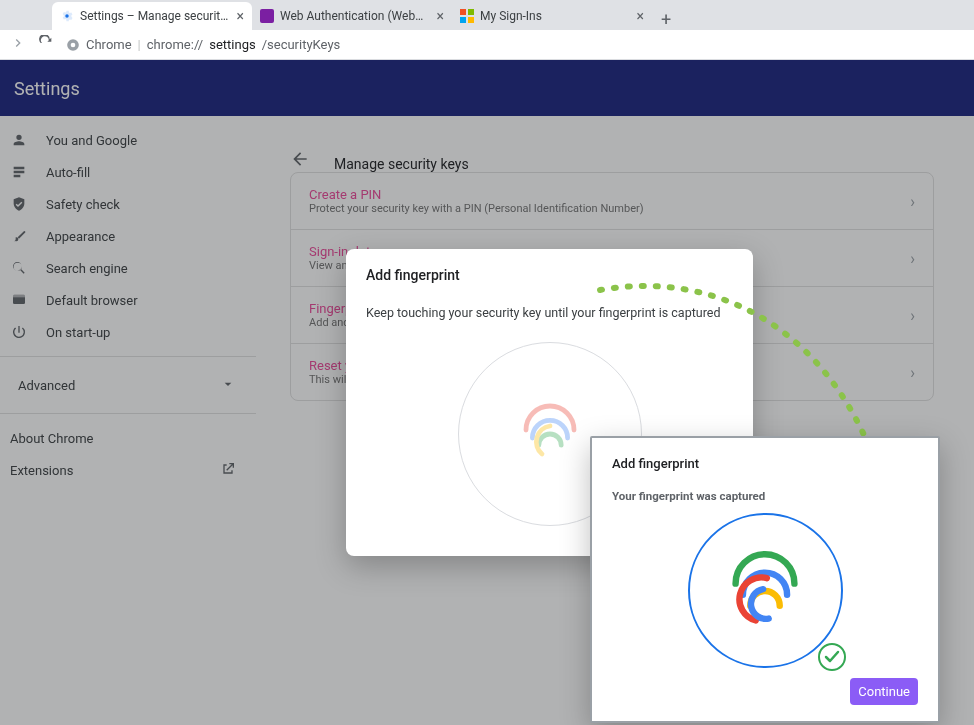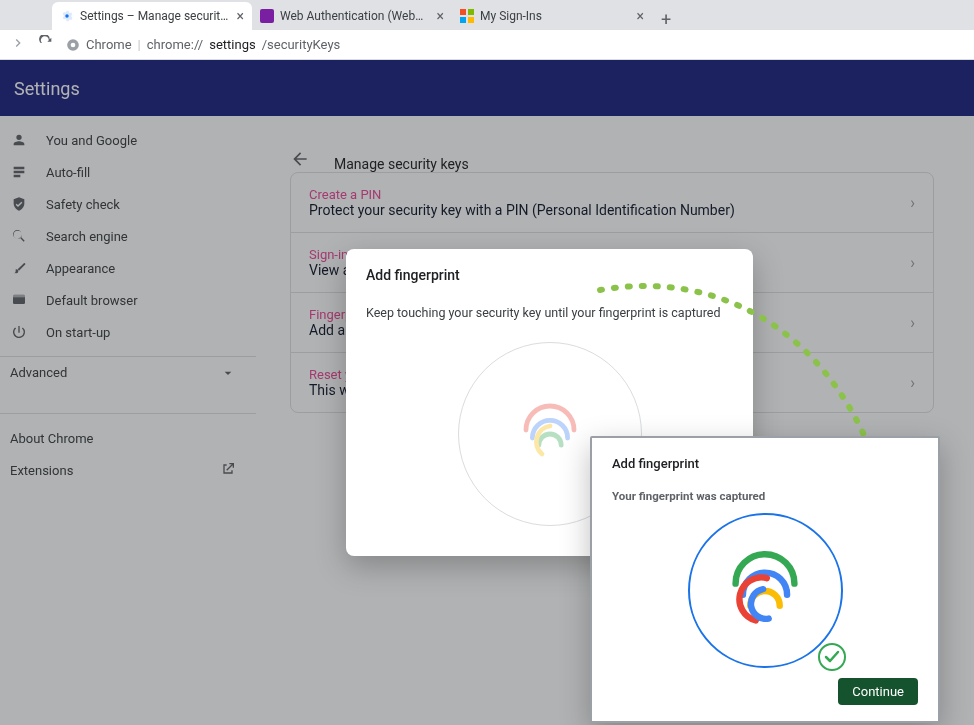--- a/index.html
+++ b/index.html
@@ -30,49 +30,49 @@
   .settings-header .brand { color: #fff; font-size: 18px; padding-left: 14px; width: 300px; }
   .settings-header .search { flex: 1; margin-right: 200px; height: 36px; background: rgba(255,255,255,0.12); border-radius: 4px; display: flex; align-items: center; gap: 12px; padding: 0 14px; color: #e8eaed; font-size: 14px; }
   .settings-header .search input { background: transparent; border: none; outline: none; color: #e8eaed; font-size: 14px; flex:1; }
   .settings-header .search input::placeholder { color: #bdc1c6; }
 
   .sidebar { position: absolute; top: 56px; left: 0; width: 256px; bottom: 0; padding-top: 8px; font-size: 13px; color: #3c4043; }
   .sb-item { height: 32px; display: flex; align-items: center; gap: 18px; padding-left: 10px; border-radius: 0 16px 16px 0; cursor: pointer; }
   .sb-item.selected { color: #1a73e8; background: #e8f0fe00; }
   .sb-item.selected .sb-ico { color: #1a73e8; }
   .sb-ico { width: 18px; color: #5f6368; display:flex; justify-content:center; }
-  .sb-adv { height: 40px; display: flex; justify-content: space-between; padding: 0 20px 0 10px; color: #3c4043; cursor:pointer; }
+  .sb-adv { height: 40px; display: flex; align-items: center; justify-content: space-between; padding: 0 20px 0 10px; color: #3c4043; cursor:pointer;margin-left:8px; }
   .sb-sep { border-top: 1px solid #e0e0e0; margin: 8px 0; }
   .sb-link { height: 32px; display: flex; align-items: center; justify-content: space-between; padding: 0 20px 0 10px; cursor:pointer; }
 
   .content { position: absolute; top: 56px; left: 290px; right: 40px; }
   .page-head { display: flex; align-items: flex-end; gap: 24px; height: 56px; font-size: 14px; font-weight: 400; color: #202124; }
   .card { border: 1px solid #e0e0e0; border-radius: 8px; }
   .row { padding: 14px 18px; border-bottom: 1px solid #e0e0e0; display:flex; justify-content:space-between; align-items:center; cursor:pointer; }
   .row:last-child { border-bottom: none; }
   .row .txt .t { font-size: 13px; color: #ec4899; }
-  .row .txt .s { font-size: 14px; color: #0f172a; }
+  .row .txt .s { font-size: 11px; color: #737373; }
   .row .chev { color: #9aa0a6; }
 
   
   .scrim { position: absolute; inset: 0; background: rgba(32,33,36,0.35); }
 
   .dialog1 { position: absolute; top: 189px; left: 346px; width: 407px; background: #fff; border-radius: 8px; box-shadow: 0 10px 30px rgba(0,0,0,0.25); padding: 18px 20px 30px; }
   .dialog1 h3 { font-size: 14px; font-weight: 500; color: #202124; margin-bottom: 22px; }
   .dialog1 p { font-size: 12.5px; color: #3c4043; margin-bottom: 22px; }
   .fp-wrap { display:flex; justify-content:center; }
   .fp-circle { width: 184px; height: 184px; border: 1.5px solid #dadce0; border-radius: 50%; display:flex; align-items:center; justify-content:center; }
 
   .dialog2 { position: absolute; top: 436px; left: 590px; width: 350px; background: #fff; border: 2px solid #9aa0a6; border-radius: 2px; box-shadow: 0 10px 30px rgba(0,0,0,0.25); padding: 18px 20px 16px; }
   .dialog2 h3 { font-size: 13px; font-weight: 500; color: #202124; margin-bottom: 18px; }
   .dialog2 p { font-size: 11.5px; color: #5f6368; margin-bottom: 10px; font-weight: bold; }
   .dialog2 .fp-circle2 { width: 155px; height: 155px; border: 2px solid #1a73e8; border-radius: 50%; margin: 6px auto 10px; display:flex; align-items:center; justify-content:center; position:relative; }
   .check-badge { position:absolute; right: -6px; bottom: -6px; }
   .dialog2 .actions { display:flex; justify-content:flex-end; }
-  .dialog2 button { background: #14532d; color: #fff; border: none; border-radius: 4px; font-size: 13px; padding: 6px 14px; cursor:pointer; }
+  .dialog2 button { background: #8b5cf6; color: #fff; border: none; border-radius: 4px; font-size: 13px; padding: 6px 8px; cursor:pointer; }
 
   .arrow-svg { position: absolute; top: 280px; left: 590px; pointer-events:none; }
 
   .ico { width: 16px; height: 16px; }
 </style>
 </head>
 <body>
 
 <div class="mac-dots">
   <span class="dot-r"></span>
@@ -166,32 +166,32 @@
           <svg class="ico" viewBox="0 0 24 24">
             <path fill="currentColor" d="M12 2l8 3v6c0 5-3.4 9.7-8 11-4.6-1.3-8-6-8-11V5z"></path>
             <path fill="#fff" d="M10.5 13.5l-2-2L7 13l3.5 3.5L17 10l-1.5-1.5z"></path>
           </svg>
         </span>
       <span>Safety check</span>
     </div>
     <div class="sb-item">
       <span class="sb-ico">
           <svg class="ico" viewBox="0 0 24 24">
+            <path fill="currentColor" d="M7 17a3 3 0 01-3 3c.8 0 1.5-.3 2-1 .5.7 1.2 1 2 1a3 3 0 003-3c0-1.7-1.3-3-3-3H7zm13.7-12.3a1 1 0 00-1.4 0L10 14l2 2 9.3-9.3a1 1 0 000-1.4z"></path>
+          </svg>
+        </span>
+      <span>Appearance</span>
+    </div>
+    <div class="sb-item">
+      <span class="sb-ico">
+          <svg class="ico" viewBox="0 0 24 24">
             <path fill="currentColor" d="M15.5 14h-.79l-.28-.27a6.5 6.5 0 10-.7.7l.27.28v.79l5 5L20.5 19zM10 16a6 6 0 116-6 6 6 0 01-6 6z"></path>
           </svg>
         </span>
       <span>Search engine</span>
-    </div>
-    <div class="sb-item">
-      <span class="sb-ico">
-          <svg class="ico" viewBox="0 0 24 24">
-            <path fill="currentColor" d="M7 17a3 3 0 01-3 3c.8 0 1.5-.3 2-1 .5.7 1.2 1 2 1a3 3 0 003-3c0-1.7-1.3-3-3-3H7zm13.7-12.3a1 1 0 00-1.4 0L10 14l2 2 9.3-9.3a1 1 0 000-1.4z"></path>
-          </svg>
-        </span>
-      <span>Appearance</span>
     </div>
     <div class="sb-item">
       <span class="sb-ico">
           <svg class="ico" viewBox="0 0 24 24">
             <rect x="3" y="4" width="18" height="14" rx="2" fill="currentColor"></rect>
             <rect x="3" y="4" width="18" height="4" fill="#fff" opacity=".5"></rect>
           </svg>
         </span>
       <span>Default browser</span>
     </div>

